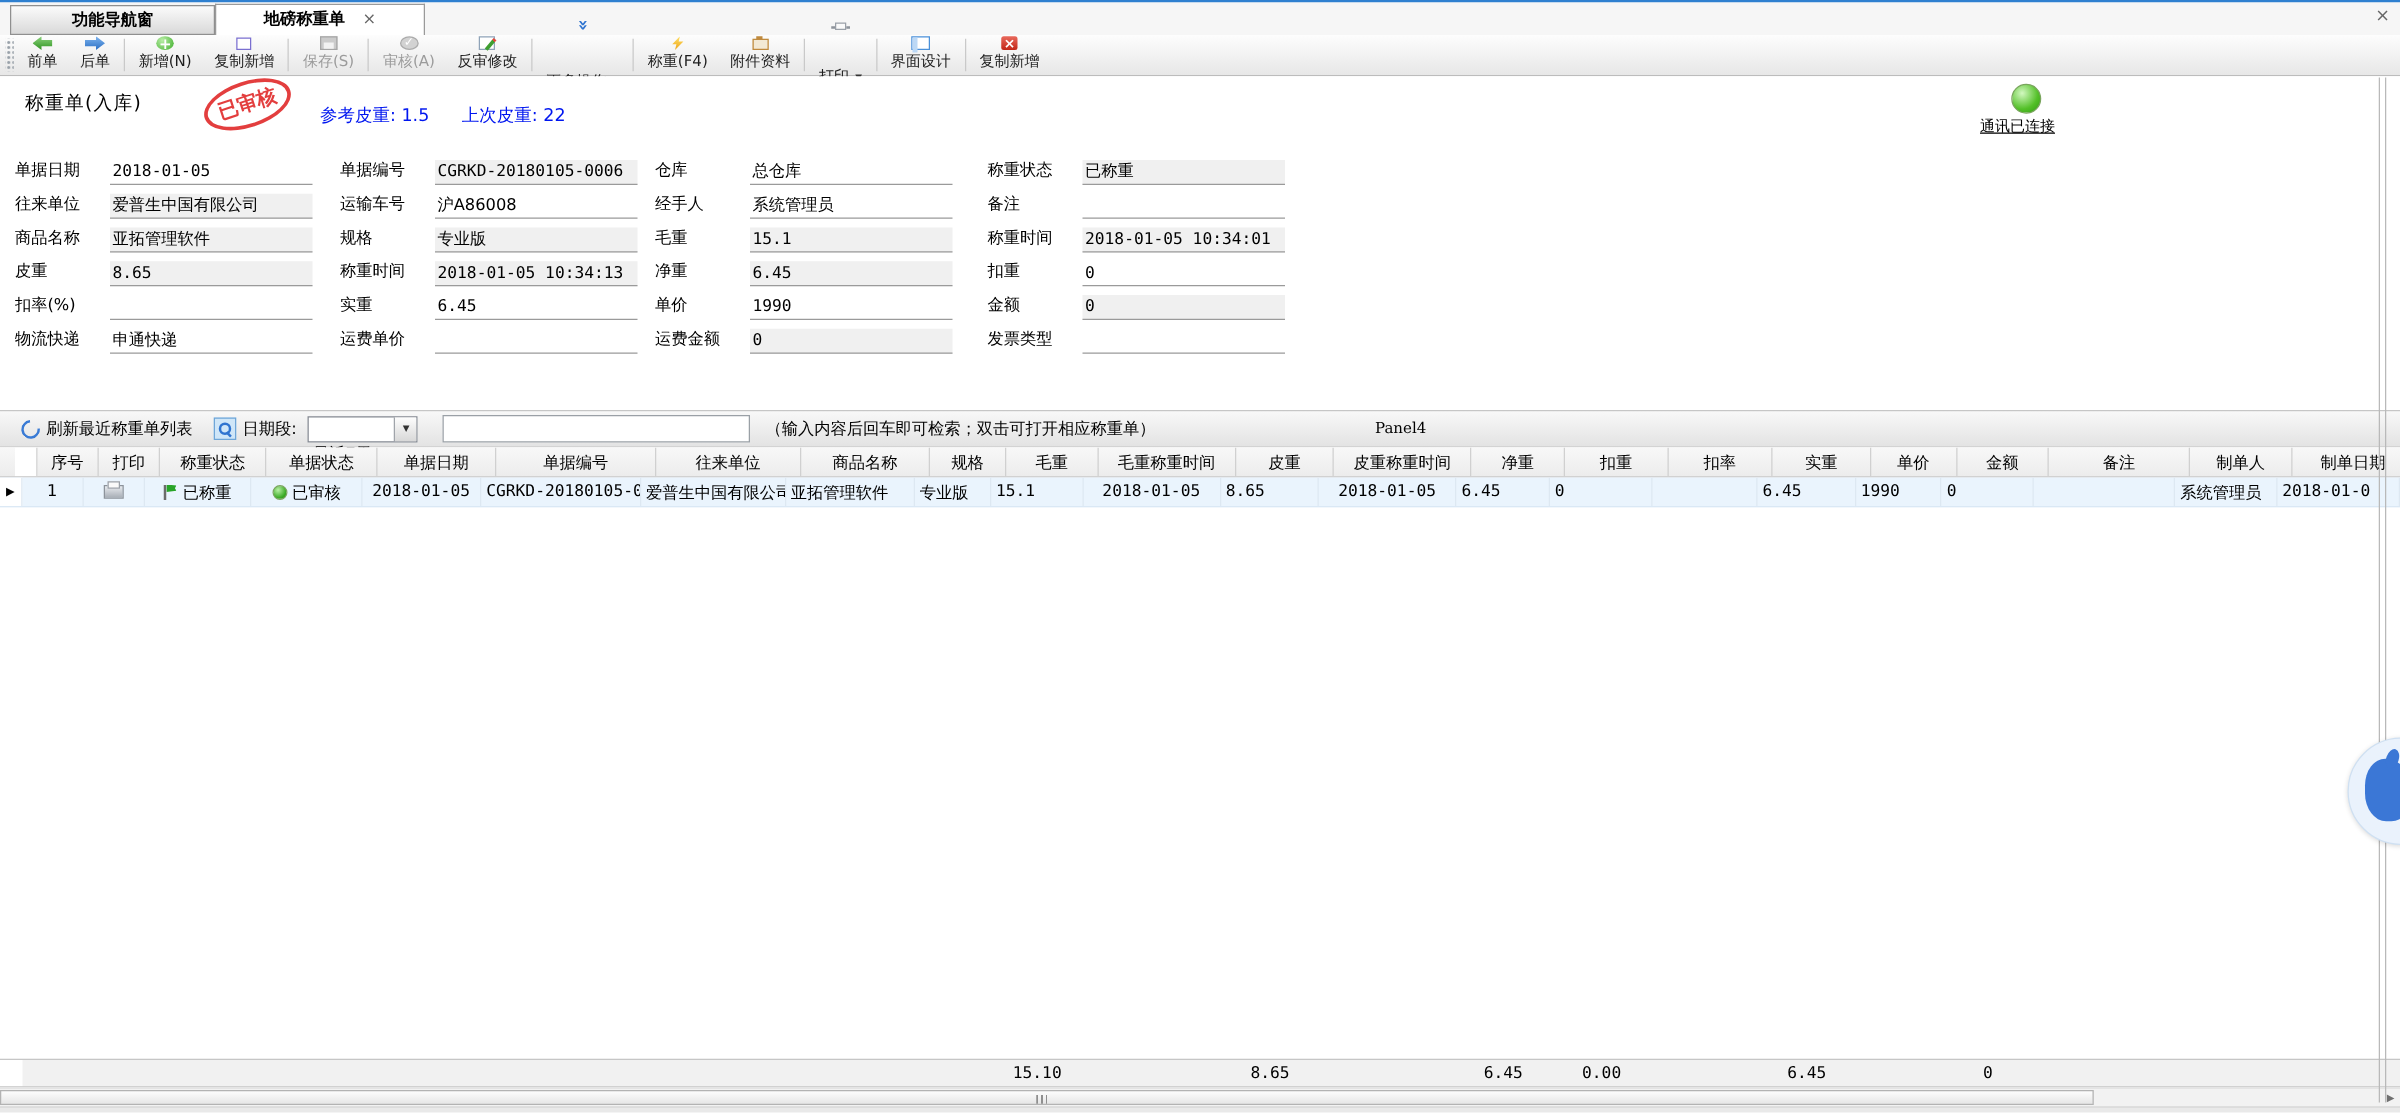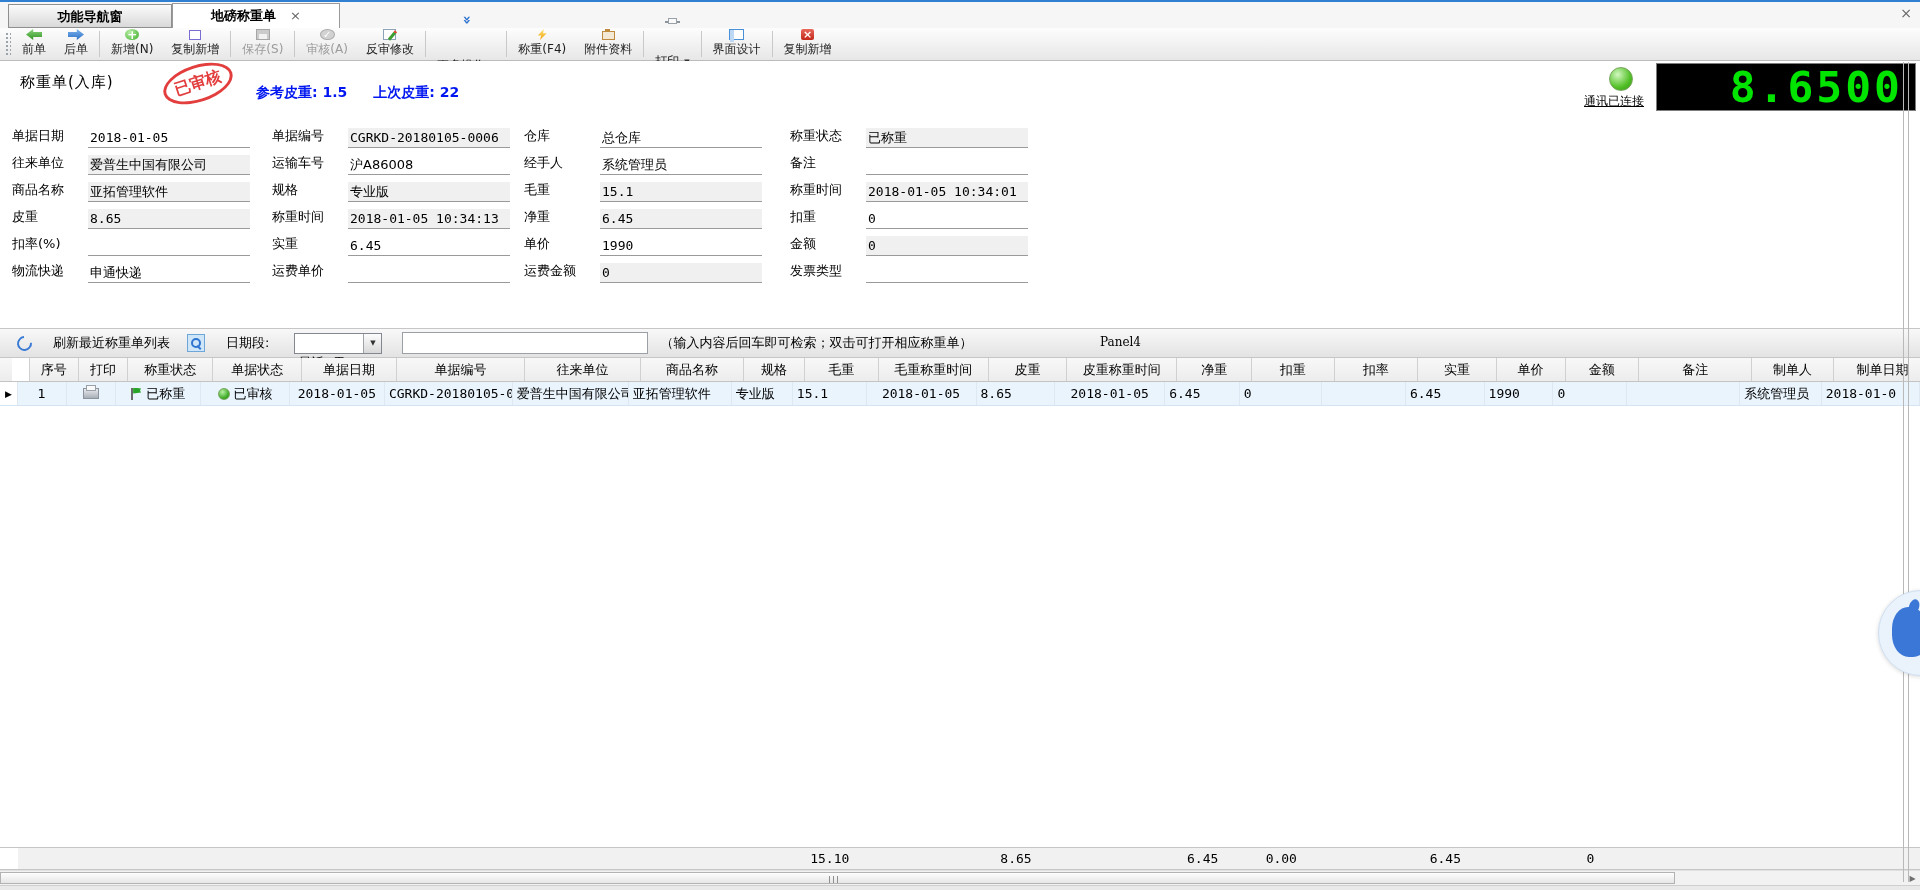--- a/index.html
+++ b/index.html
@@ -45,40 +45,40 @@
   .i-print::before{content:"";position:absolute;left:2px;top:-4px;width:7px;height:4px;background:#fafafa;border:1px solid #9aa0a8;}
   .i-design{width:13px;height:12px;background:#fff;border:1px solid #4a90d9;}
   .i-design::before{content:"";position:absolute;left:0;top:0;width:4px;height:12px;background:#bcd8f5;}
   .i-closewin{width:13px;height:12px;border-radius:2px;background:linear-gradient(#e9695c,#c22718);}
   .i-closewin::after{content:"×";position:absolute;left:0;right:0;top:-1px;color:#fff;font-weight:bold;font-size:11px;text-align:center;}
   
   .dochead{height:52px;background:#fff;position:relative;}
   .doctitle{position:absolute;left:20px;top:12px;font-size:15px;font-weight:normal;letter-spacing:1px;}
   .stamp{position:absolute;left:162px;top:4px;transform:rotate(-18deg);border:3px solid #e02a2a;border-radius:50%;
          color:#e02a2a;font-weight:bold;font-size:16px;padding:5px 9px;opacity:.9;background:rgba(255,255,255,.1);}
-  .refinfo{position:absolute;left:256px;top:23px;color:#0016f0;font-size:14px;font-weight:bold;display:flex;gap:26px;}
+  .refinfo{position:absolute;left:256px;top:23px;color:#0016f0;font-size:14px;font-weight:normal;display:flex;gap:26px;}
   .led{position:absolute;left:1609px;top:6px;width:22px;height:22px;border-radius:50%;border:1px solid #79a55d;
        background:radial-gradient(circle at 35% 30%,#d2f8c0,#53c028 60%,#2f9a12);}
   .connlabel{position:absolute;left:1584px;top:32px;font-size:12px;text-decoration:underline;font-family:Liberation Serif, serif;}
   .display{position:absolute;left:1656px;top:2px;width:260px;height:48px;background:#000;border:1px solid #7d7d7d;
            color:#00e400;font-size:43px;font-weight:bold;text-align:right;line-height:47px;padding-right:12px;
            letter-spacing:3px;box-sizing:border-box;}
   
   .formarea{height:215px;background:#fff;position:relative;}
   .fcol{position:absolute;top:8px;}
   .fcol1{left:12px;} .fcol2{left:272px;} .fcol3{left:524px;} .fcol4{left:790px;}
   .frow{display:flex;align-items:flex-end;height:27px;}
   .flabel{width:76px;font-size:13px;padding-bottom:3px;}
   .ffield{width:162px;height:20px;border-bottom:1px solid #9a9a9a;font-size:13px;line-height:20px;padding:0 2px;
           box-sizing:border-box;white-space:nowrap;overflow:hidden;background:#fff;}
   .ffield.ro{background:#f0f0f0;}
   
   .listbar{height:28px;background:linear-gradient(#f8f8f8,#e3e3e3);border-top:1px solid #c6c6c6;border-bottom:1px solid #c6c6c6;
            display:flex;align-items:center;position:relative;font-size:13px;}
-  .lbtn{display:flex;align-items:center;gap:21px;padding:0 6px;height:100%;}
+  .lbtn{display:flex;align-items:center;gap:5px;padding:0 6px;height:100%;}
   .i-refresh{width:11px;height:11px;border:2px solid #3a7bd5;border-radius:50%;border-top-color:transparent;transform:rotate(40deg);display:inline-block;}
   .i-search{width:16px;height:16px;background:#cfe6f8;border:1px solid #6fa6d8;position:relative;display:inline-block;}
   .i-search::before{content:"";position:absolute;left:3px;top:3px;width:6px;height:6px;border:2px solid #2f74d0;border-radius:50%;}
   .i-search::after{content:"";position:absolute;left:10px;top:10px;width:2px;height:5px;background:#2f74d0;transform:rotate(-45deg);}
   .combo{width:88px;height:21px;border:1px solid #828790;background:#fff;display:flex;align-items:center;box-sizing:border-box;margin-left:4px;}
   .combo .cval{flex:1;padding-left:3px;font-size:13px;white-space:nowrap;overflow:hidden;margin-top:40px;}
   .combo .cbtn{width:17px;height:100%;border-left:1px solid #a0a4aa;background:linear-gradient(#fdfdfd,#d8d8d8);
                display:flex;align-items:center;justify-content:center;font-size:7px;color:#333;}
   .searchbox{margin-left:14px;width:246px;height:22px;border:1px solid #9aa0a6;background:#fff;box-sizing:border-box;}
   .searchbox input{width:100%;height:100%;border:none;outline:none;font-size:13px;padding:0 3px;box-sizing:border-box;background:transparent;}
@@ -214,21 +214,20 @@
 
 <div class="dochead">
   <div class="doctitle">称重单(入库)</div>
   <div class="stamp">已审核</div>
   <div class="refinfo">
     <span>参考皮重: 1.5</span>
     <span>上次皮重: 22</span>
   </div>
   <div class="led"></div>
   <div class="connlabel">通讯已连接</div>
-  <div class="display mono">8.6500</div>
 </div>
 
 <div class="formarea">
   <div class="fcol fcol1">
     <div class="frow">
         <span class="flabel">单据日期</span>
         <div class="ffield mono">2018-01-05</div>
       </div>
     <div class="frow">
         <span class="flabel">往来单位</span>

